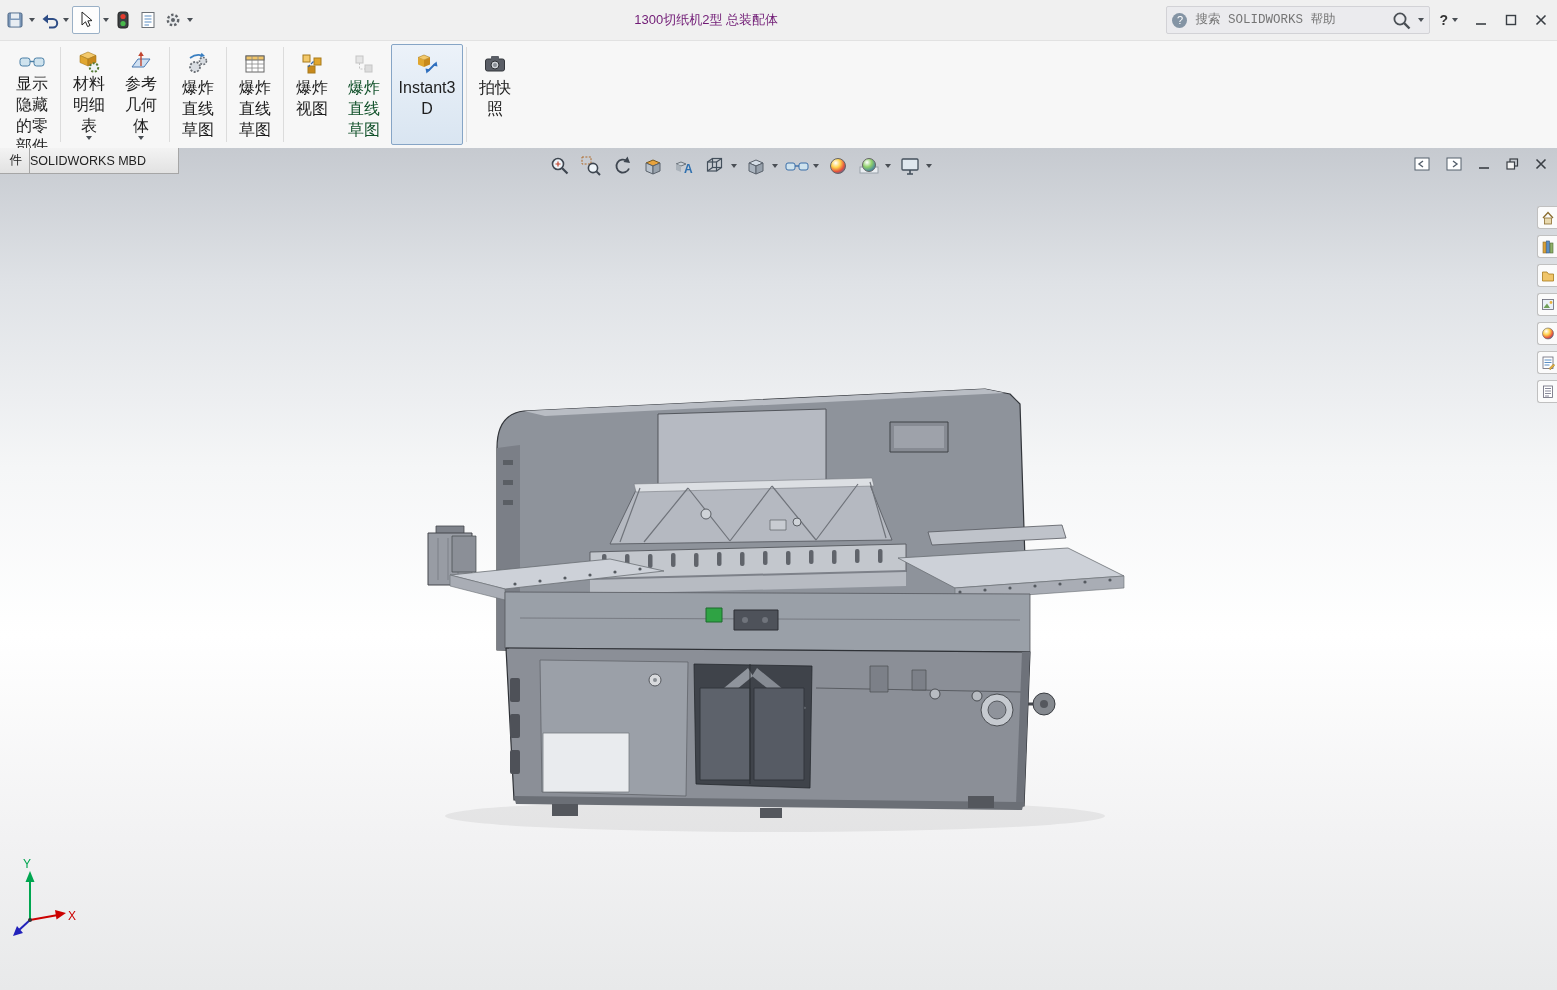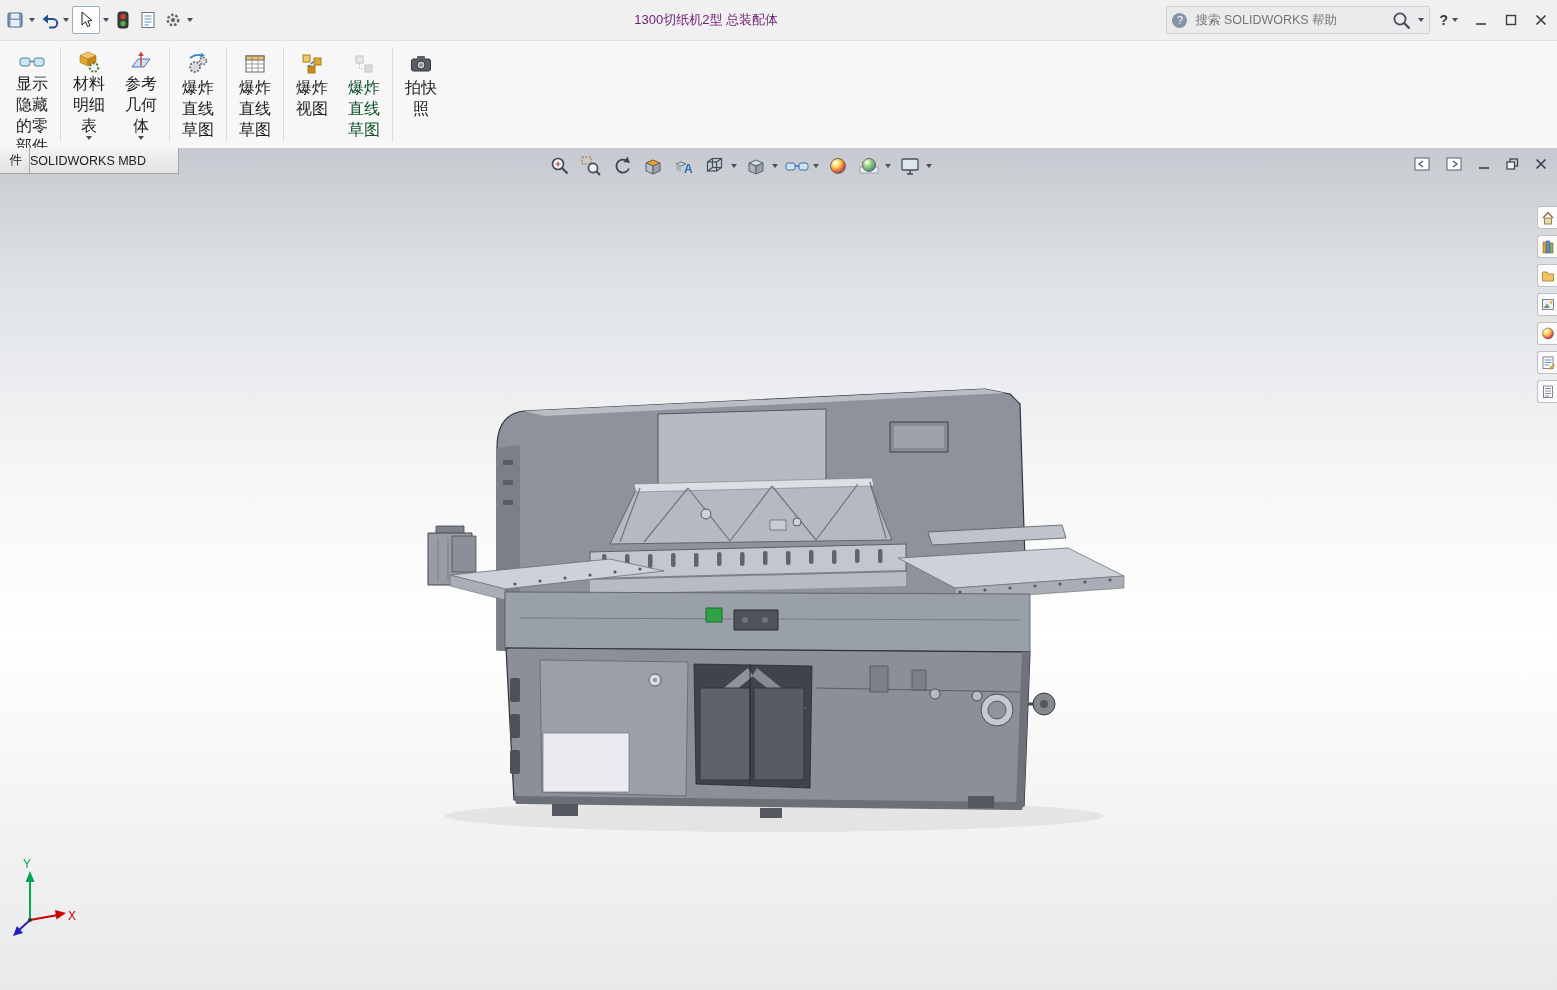--- a/index.html
+++ b/index.html
@@ -9,21 +9,21 @@
   
   .titlebar{position:absolute;top:0;left:0;right:0;height:40px;background:#f0f0f0;border-bottom:1px solid #e2e2e2;display:flex;align-items:center;}
   .qat{display:flex;align-items:center;gap:3px;padding-left:4px;width:242px;flex:0 0 auto;}
   .qbtn{display:inline-flex;align-items:center;justify-content:center;height:26px;min-width:22px;border-radius:2px;}
   .qbtn.boxed{border:1px solid #9ab0c6;background:#fdfdfd;width:26px;}
   .tri{display:inline-block;width:0;height:0;border-left:3.5px solid transparent;border-right:3.5px solid transparent;border-top:4.5px solid #4a4f55;}
   .title{flex:1;text-align:center;font-size:13px;color:#701a75;white-space:nowrap;}
   .tb-right{display:flex;align-items:center;gap:9px;padding-right:10px;flex:0 0 auto;}
   .searchbox{width:252px;height:26px;background:#ebebee;border:1px solid #d2d2d6;border-radius:2px;display:flex;align-items:center;gap:6px;padding:0 5px;}
   .shelp{width:15px;height:15px;border-radius:50%;background:#8494a4;color:#fff;font-size:11px;display:flex;align-items:center;justify-content:center;flex:0 0 auto;}
-  .searchbox input{flex:1;border:none;background:transparent;outline:none;font-size:12.5px;color:#b91c1c;font-family:Liberation Sans, sans-serif;min-width:0;}
+  .searchbox input{flex:1;border:none;background:transparent;outline:none;font-size:12.5px;color:#b91c1c;font-family:Liberation Mono, monospace;min-width:0;}
   .helpbtn{display:flex;align-items:center;gap:4px;font-size:14px;color:#333;font-weight:bold;}
   .winctl{display:flex;align-items:center;gap:18px;padding-left:8px;}
 
   
   .ribbon{position:absolute;top:41px;left:0;right:0;height:107px;background:#f7f7f7;border-bottom:1px solid #c6c6c6;display:flex;align-items:stretch;padding-left:6px;}
   .rbtn{width:48px;margin:3px 1px;display:flex;flex-direction:column;align-items:center;padding-top:5px;font-size:16px;color:#1e1e1e;text-align:center;line-height:1.3;border:1px solid transparent;border-radius:2px;}
   .rbtn .ric{height:28px;display:flex;align-items:center;justify-content:center;}
   .rbtn .lbl{overflow-wrap:break-word;word-break:break-all;max-width:46px;}
   .rbtn .dd{margin-top:auto;margin-bottom:4px;}
   .rbtn.wide{width:70px;} .rbtn.wide .lbl{max-width:68px;word-break:normal;}
@@ -212,20 +212,33 @@
       <span class="ric">
           <svg width="24" height="24">
             <rect x="4" y="4" width="7" height="7" fill="#d5d7da" stroke="#9a9da1"></rect>
             <rect x="13" y="13" width="7" height="7" fill="#c4c7cb" stroke="#9a9da1"></rect>
             <path d="M7.5,11 v6 h5.5" stroke="#9a9da1" fill="none" stroke-dasharray="2 1.5"></path>
           </svg>
         </span>
       <span class="lbl">爆炸直线草图</span>
     </div>
 
+    <div class="rbtn wide active">
+      <span class="ric">
+          <svg width="24" height="24">
+            <path d="M9,3 L15,5.5 L9,8 L3,5.5 Z" fill="#f3c96b" stroke="#a87b1d" stroke-width=".6"></path>
+            <path d="M3,5.5 L9,8 L9,15 L3,12.5 Z" fill="#e0a62f"></path>
+            <path d="M9,8 L15,5.5 L15,12.5 L9,15 Z" fill="#c8891c"></path>
+            <path d="M13,19 L20,12" stroke="#2f6fbe" stroke-width="1.8"></path>
+            <path d="M21.5,9.5 l1,5 -5,-1 Z" fill="#2f6fbe"></path>
+            <path d="M11.5,21.5 l-1,-5 5,1 Z" fill="#2f6fbe"></path>
+          </svg>
+        </span>
+      <span class="lbl">Instant3D</span>
+    </div>
 
     <div class="rsep"></div>
 
     <div class="rbtn">
       <span class="ric">
           <svg width="24" height="24">
             <rect x="2.5" y="7" width="19" height="12" rx="2" fill="#5a5e66" stroke="#33363b"></rect>
             <rect x="8" y="4" width="8" height="4" rx="1" fill="#5a5e66"></rect>
             <circle cx="12" cy="13" r="4" fill="#cfd3d8" stroke="#2e3135"></circle>
             <circle cx="12" cy="13" r="2" fill="#8a8f96"></circle>

